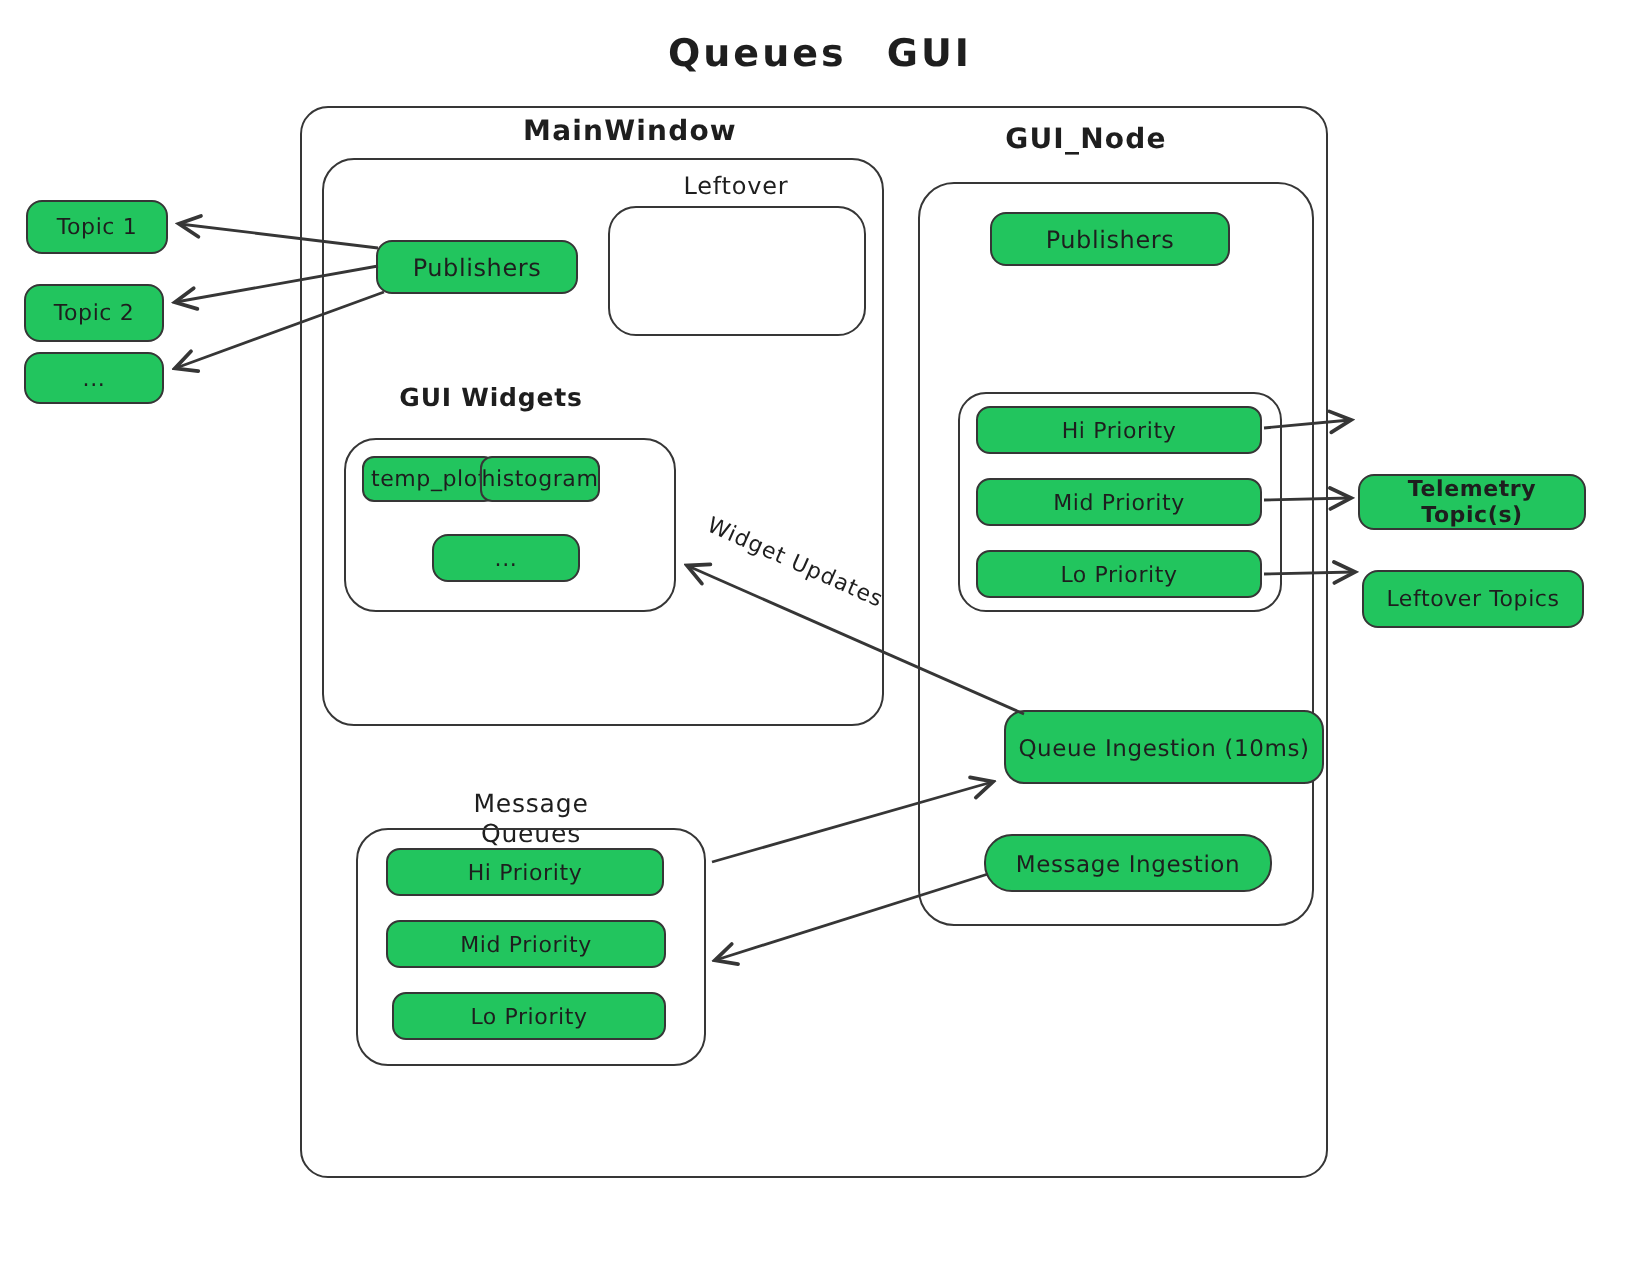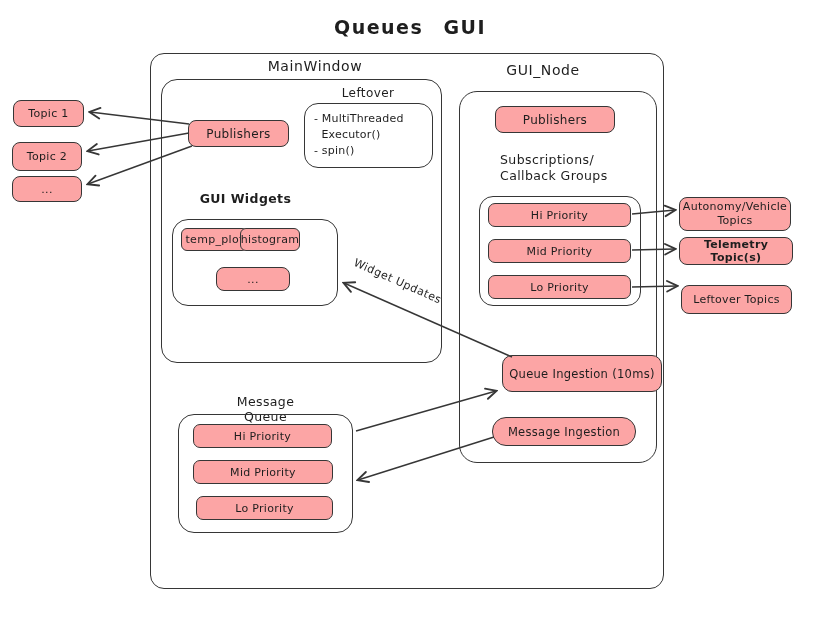--- a/index.html
+++ b/index.html
@@ -6,21 +6,21 @@
   #canvas{
     position:relative;
     width:821px;height:634px;
     background:#ffffff;
     font-family:"DejaVu Sans", sans-serif;
     color:#1e1e1e;
     overflow:hidden;
   }
   .box{
     position:absolute;
-    background:#fca5a5;
+    background:#22c55e;
     border:1.6px solid #363636;
     display:flex;align-items:center;justify-content:center;
     text-align:center;
     box-sizing:border-box;
     font-size:12px;
     letter-spacing:.3px;
   }
   .frame{background:transparent;}
   .lbl{
     position:absolute;
@@ -31,21 +31,21 @@
   }
   .title{
     position:absolute;
     left:300px;top:16px;width:220px;
     text-align:center;
     font-size:19px;
     letter-spacing:1.5px;
     word-spacing:12px;
     font-weight:600;
   }
-  .section-title{font-size:14px;font-weight:400;letter-spacing:.6px;}
+  .section-title{font-size:14px;font-weight:700;letter-spacing:.6px;}
   .small{font-size:11px;}
   .startup-body{
     position:absolute;
     white-space:pre;
     font-size:11px;
     line-height:1.45;
     text-align:left;
     letter-spacing:.2px;
   }
   .rot{
@@ -67,54 +67,48 @@
 
   <div class="box frame" style="left:150px;top:53px;width:514px;height:536px;border-radius:14px;"></div>
 
   <div class="lbl section-title" style="left:255px;top:58px;width:120px;">MainWindow</div>
   <div class="box frame" style="left:161px;top:79px;width:281px;height:284px;border-radius:16px;"></div>
 
   <div class="box" style="left:188px;top:120px;width:101px;height:27px;border-radius:8px;">Publishers</div>
 
   <div class="lbl" style="left:328px;top:86px;width:80px;font-size:12px;">Leftover</div>
   <div class="box frame" style="left:304px;top:103px;width:129px;height:65px;border-radius:14px;"></div>
-  <div class="startup-body" style="left:314px;top:111px;">- MultiThreaded
-  Executor()
-- spin()</div>
 
   <div class="lbl" style="left:198px;top:191px;width:95px;font-weight:bold;">GUI Widgets</div>
   <div class="box frame" style="left:172px;top:219px;width:166px;height:87px;border-radius:16px;"></div>
   <div class="box small" style="left:181px;top:228px;width:67px;height:23px;border-radius:6px;">temp_plot</div>
   <div class="box small" style="left:240px;top:228px;width:60px;height:23px;border-radius:6px;">histogram</div>
   <div class="box small" style="left:216px;top:267px;width:74px;height:24px;border-radius:8px;">...</div>
 
   <div class="lbl section-title" style="left:488px;top:62px;width:110px;">GUI_Node</div>
   <div class="box frame" style="left:459px;top:91px;width:198px;height:372px;border-radius:18px;"></div>
 
   <div class="box" style="left:495px;top:106px;width:120px;height:27px;border-radius:8px;">Publishers</div>
 
-  <div class="lbl" style="left:495px;top:152px;width:130px;text-align:left;padding-left:5px;line-height:1.3;">Subscriptions/
-Callback Groups</div>
   <div class="box frame" style="left:479px;top:196px;width:162px;height:110px;border-radius:14px;"></div>
   <div class="box small" style="left:488px;top:203px;width:143px;height:24px;border-radius:7px;">Hi Priority</div>
   <div class="box small" style="left:488px;top:239px;width:143px;height:24px;border-radius:7px;">Mid Priority</div>
   <div class="box small" style="left:488px;top:275px;width:143px;height:24px;border-radius:7px;">Lo Priority</div>
 
   <div class="box small" style="left:502px;top:355px;width:160px;height:37px;border-radius:10px;font-size:11.5px;text-align:center;">Queue Ingestion (10ms)</div>
   <div class="box small" style="left:492px;top:417px;width:144px;height:29px;border-radius:14px;font-size:11.5px;">Message Ingestion</div>
 
   <div class="box small" style="left:13px;top:100px;width:71px;height:27px;border-radius:8px;">Topic 1</div>
   <div class="box small" style="left:12px;top:142px;width:70px;height:29px;border-radius:8px;">Topic 2</div>
   <div class="box small" style="left:12px;top:176px;width:70px;height:26px;border-radius:8px;">...</div>
 
-  <div class="box small" style="left:679px;top:197px;width:112px;height:34px;border-radius:8px;padding:0 6px;line-height:1.25;">Autonomy/Vehicle Topics</div>
   <div class="box small" style="left:679px;top:237px;width:114px;height:28px;border-radius:8px;font-weight:bold;">Telemetry Topic(s)</div>
   <div class="box small" style="left:681px;top:273px;width:111px;height:29px;border-radius:8px;margin-top:12px;">Leftover Topics</div>
 
-  <div class="lbl" style="left:213px;top:394px;width:105px;">Message Queue</div>
+  <div class="lbl" style="left:213px;top:394px;width:105px;">Message Queues</div>
   <div class="box frame" style="left:178px;top:414px;width:175px;height:119px;border-radius:16px;"></div>
   <div class="box small" style="left:193px;top:424px;width:139px;height:24px;border-radius:7px;">Hi Priority</div>
   <div class="box small" style="left:193px;top:460px;width:140px;height:24px;border-radius:7px;">Mid Priority</div>
   <div class="box small" style="left:196px;top:496px;width:137px;height:24px;border-radius:7px;">Lo Priority</div>
 
   <div class="rot" style="left:357px;top:256px;">Widget Updates</div>
 
   <svg id="wires" width="821" height="634" viewBox="0 0 821 634">
     <defs>
       <marker id="arr" viewBox="0 0 12 12" refX="10" refY="6" markerWidth="10" markerHeight="10" orient="auto-start-reverse">

